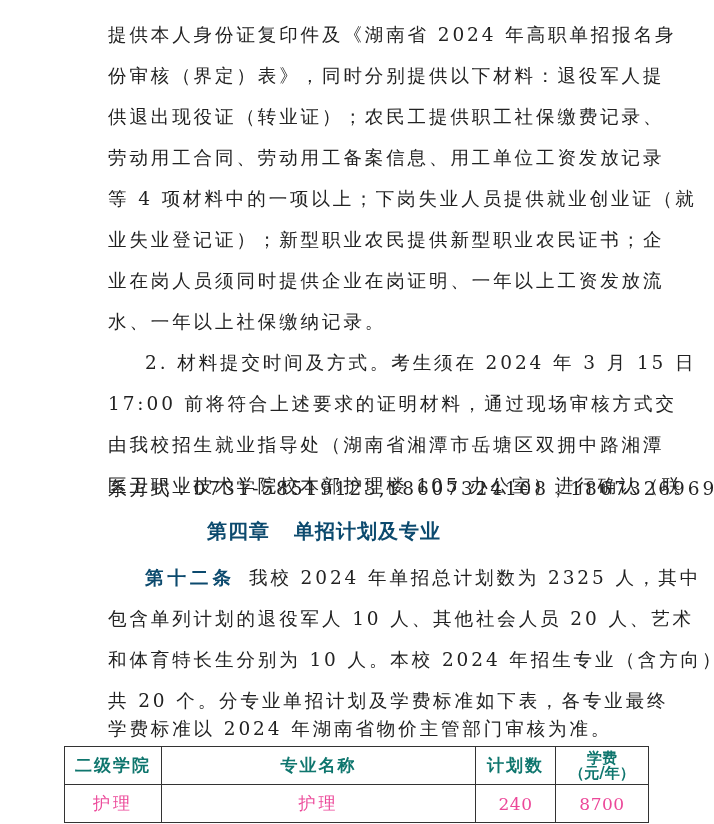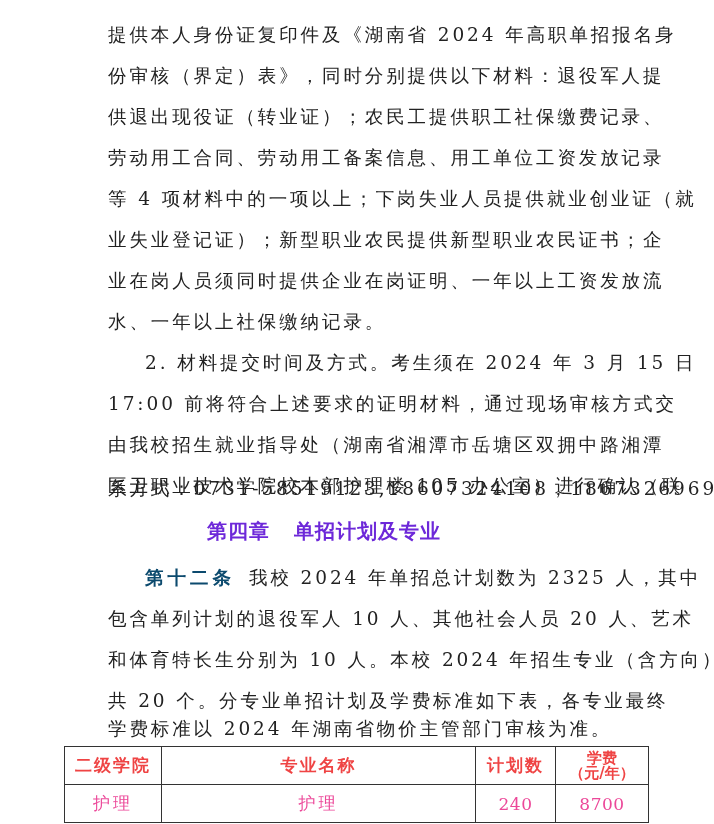--- a/index.html
+++ b/index.html
@@ -37,21 +37,21 @@
       position: absolute;
       left: 0;
       width: 648px;
       top: 505px;
       text-align: center;
       font-family: "DejaVu Sans", "Liberation Sans", sans-serif;
       font-weight: bold;
       font-size: 20px;
       line-height: 28px;
       letter-spacing: 1px;
-      color: #6d28d9;
+      color: #0c4a6e;
     }
     .chapter .gap { display: inline-block; width: 24px; }
     .article-label {
       font-weight: bold;
       color: #0c4a6e;
       letter-spacing: 4px;
       margin-right: 14px;
     }
     table.plan {
       position: absolute;
@@ -64,21 +64,21 @@
       border: 1.5px solid #333;
       padding: 0;
       text-align: center;
       vertical-align: middle;
     }
     table.plan th {
       height: 37px;
       font-family: "DejaVu Sans", "Liberation Sans", sans-serif;
       font-weight: bold;
       font-size: 17px;
-      color: #ef4444;
+      color: #0f766e;
       letter-spacing: 2px;
       margin-left: 8px;
     }
     table.plan th.fee {
       font-size: 15px;
       line-height: 15px;
       letter-spacing: 0;
     }
     table.plan td {
       height: 37px;

